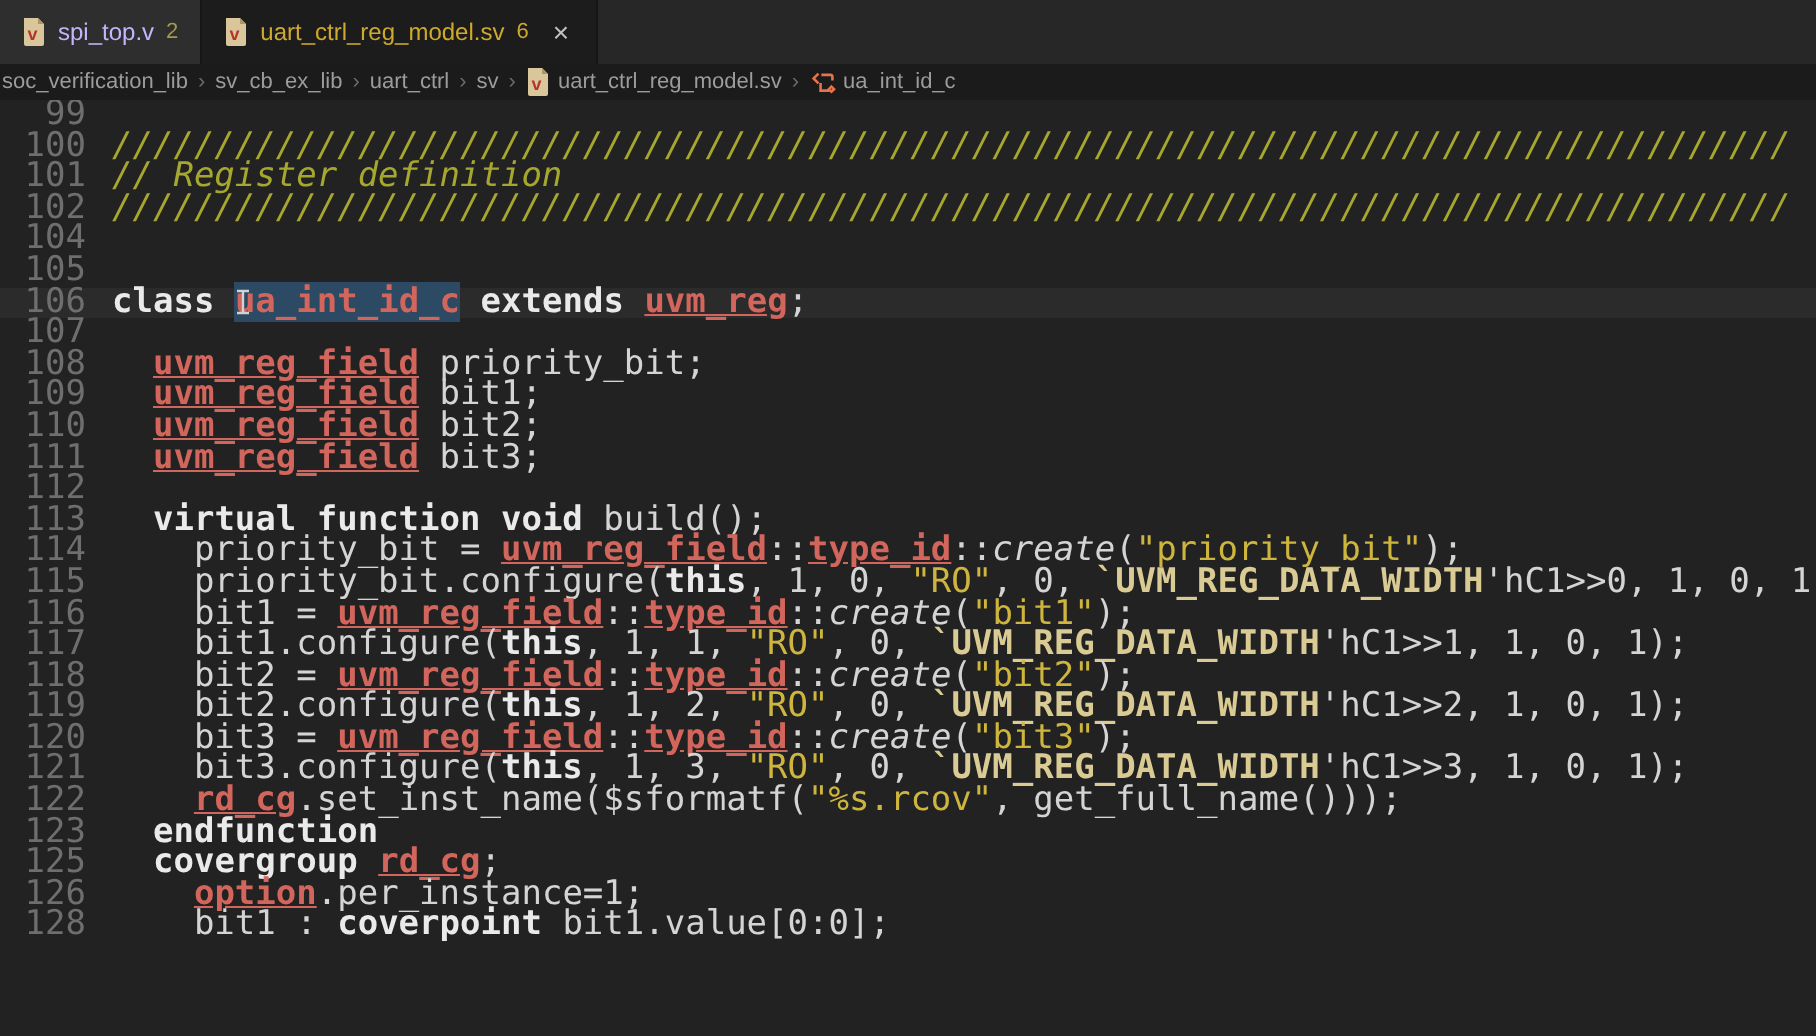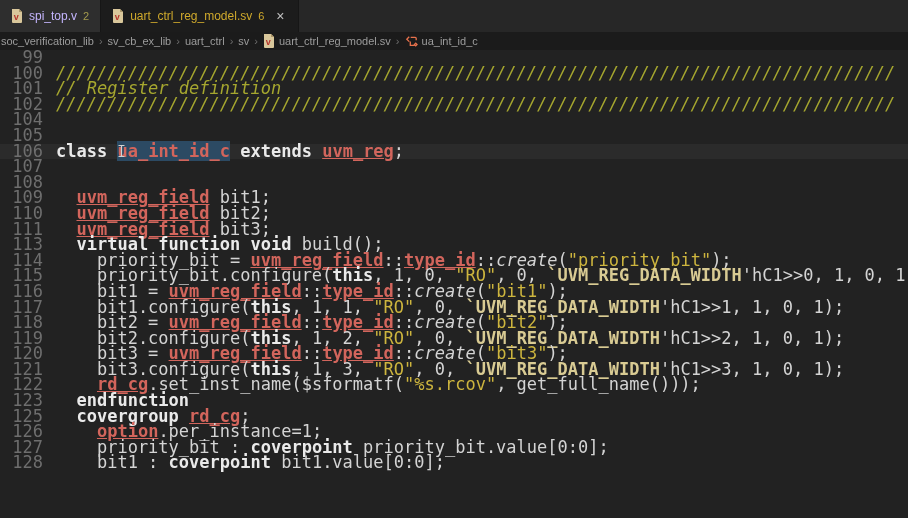--- a/index.html
+++ b/index.html
@@ -116,33 +116,33 @@
         </svg>
     </span>
   <div class="line"><span class="lnum">99</span><span class="lcontent"></span></div>
       <div class="line"><span class="lnum">100</span><span class="lcontent"><span class="tok-c">//////////////////////////////////////////////////////////////////////////////////</span></span></div>
       <div class="line"><span class="lnum">101</span><span class="lcontent"><span class="tok-c">// Register definition</span></span></div>
       <div class="line"><span class="lnum">102</span><span class="lcontent"><span class="tok-c">//////////////////////////////////////////////////////////////////////////////////</span></span></div>
       <div class="line"><span class="lnum">104</span><span class="lcontent"></span></div>
       <div class="line"><span class="lnum">105</span><span class="lcontent"></span></div>
       <div class="line current"><span class="lnum">106</span><span class="lcontent"><span class="tok-k">class</span><span class="tok-t"> </span><span class="tok-h">ua_int_id_c</span><span class="tok-t"> </span><span class="tok-k">extends</span><span class="tok-t"> </span><span class="tok-y">uvm_reg</span><span class="tok-t">;</span></span></div>
       <div class="line"><span class="lnum">107</span><span class="lcontent"></span></div>
-      <div class="line"><span class="lnum">108</span></div>
+      <div class="line"><span class="lnum">108</span><span class="lcontent"><span class="tok-t">  </span><span class="tok-y">uvm_reg_field</span><span class="tok-t"> priority_bit;</span></span></div>
       <div class="line"><span class="lnum">109</span><span class="lcontent"><span class="tok-t">  </span><span class="tok-y">uvm_reg_field</span><span class="tok-t"> bit1;</span></span></div>
       <div class="line"><span class="lnum">110</span><span class="lcontent"><span class="tok-t">  </span><span class="tok-y">uvm_reg_field</span><span class="tok-t"> bit2;</span></span></div>
       <div class="line"><span class="lnum">111</span><span class="lcontent"><span class="tok-t">  </span><span class="tok-y">uvm_reg_field</span><span class="tok-t"> bit3;</span></span></div>
+      <div class="line"><span class="lnum">112</span><span class="lcontent"></span></div>
       <div class="line"><span class="lnum">113</span><span class="lcontent"><span class="tok-t">  </span><span class="tok-k">virtual function void</span><span class="tok-t"> build();</span></span></div>
       <div class="line"><span class="lnum">114</span><span class="lcontent"><span class="tok-t">    priority_bit = </span><span class="tok-y">uvm_reg_field</span><span class="tok-t">::</span><span class="tok-y">type_id</span><span class="tok-t">::</span><span class="tok-i">create</span><span class="tok-t">(</span><span class="tok-s">"priority_bit"</span><span class="tok-t">);</span></span></div>
       <div class="line"><span class="lnum">115</span><span class="lcontent"><span class="tok-t">    priority_bit.configure(</span><span class="tok-k">this</span><span class="tok-t">, 1, 0, </span><span class="tok-s">"RO"</span><span class="tok-t">, 0, </span><span class="tok-m">`UVM_REG_DATA_WIDTH</span><span class="tok-t">'hC1&gt;&gt;0, 1, 0, 1);</span></span></div>
       <div class="line"><span class="lnum">116</span><span class="lcontent"><span class="tok-t">    bit1 = </span><span class="tok-y">uvm_reg_field</span><span class="tok-t">::</span><span class="tok-y">type_id</span><span class="tok-t">::</span><span class="tok-i">create</span><span class="tok-t">(</span><span class="tok-s">"bit1"</span><span class="tok-t">);</span></span></div>
       <div class="line"><span class="lnum">117</span><span class="lcontent"><span class="tok-t">    bit1.configure(</span><span class="tok-k">this</span><span class="tok-t">, 1, 1, </span><span class="tok-s">"RO"</span><span class="tok-t">, 0, </span><span class="tok-m">`UVM_REG_DATA_WIDTH</span><span class="tok-t">'hC1&gt;&gt;1, 1, 0, 1);</span></span></div>
       <div class="line"><span class="lnum">118</span><span class="lcontent"><span class="tok-t">    bit2 = </span><span class="tok-y">uvm_reg_field</span><span class="tok-t">::</span><span class="tok-y">type_id</span><span class="tok-t">::</span><span class="tok-i">create</span><span class="tok-t">(</span><span class="tok-s">"bit2"</span><span class="tok-t">);</span></span></div>
       <div class="line"><span class="lnum">119</span><span class="lcontent"><span class="tok-t">    bit2.configure(</span><span class="tok-k">this</span><span class="tok-t">, 1, 2, </span><span class="tok-s">"RO"</span><span class="tok-t">, 0, </span><span class="tok-m">`UVM_REG_DATA_WIDTH</span><span class="tok-t">'hC1&gt;&gt;2, 1, 0, 1);</span></span></div>
       <div class="line"><span class="lnum">120</span><span class="lcontent"><span class="tok-t">    bit3 = </span><span class="tok-y">uvm_reg_field</span><span class="tok-t">::</span><span class="tok-y">type_id</span><span class="tok-t">::</span><span class="tok-i">create</span><span class="tok-t">(</span><span class="tok-s">"bit3"</span><span class="tok-t">);</span></span></div>
       <div class="line"><span class="lnum">121</span><span class="lcontent"><span class="tok-t">    bit3.configure(</span><span class="tok-k">this</span><span class="tok-t">, 1, 3, </span><span class="tok-s">"RO"</span><span class="tok-t">, 0, </span><span class="tok-m">`UVM_REG_DATA_WIDTH</span><span class="tok-t">'hC1&gt;&gt;3, 1, 0, 1);</span></span></div>
       <div class="line"><span class="lnum">122</span><span class="lcontent"><span class="tok-t">    </span><span class="tok-y">rd_cg</span><span class="tok-t">.set_inst_name($sformatf(</span><span class="tok-s">"%s.rcov"</span><span class="tok-t">, get_full_name()));</span></span></div>
       <div class="line"><span class="lnum">123</span><span class="lcontent"><span class="tok-t">  </span><span class="tok-k">endfunction</span></span></div>
       <div class="line"><span class="lnum">125</span><span class="lcontent"><span class="tok-t">  </span><span class="tok-k">covergroup</span><span class="tok-t"> </span><span class="tok-y">rd_cg</span><span class="tok-t">;</span></span></div>
       <div class="line"><span class="lnum">126</span><span class="lcontent"><span class="tok-t">    </span><span class="tok-y">option</span><span class="tok-t">.per_instance=1;</span></span></div>
-      <div class="line"><span class="lnum">127</span><span class="lcontent"><span class="tok-t">    priority_bit : </span><span class="tok-k">coverpoint</span><span class="tok-t"> priority_bit.value[0:0];</span></span></div>
       <div class="line"><span class="lnum">128</span><span class="lcontent"><span class="tok-t">    bit1 : </span><span class="tok-k">coverpoint</span><span class="tok-t"> bit1.value[0:0];</span></span></div>
     </div>
 </div>
 
 </body></html>

